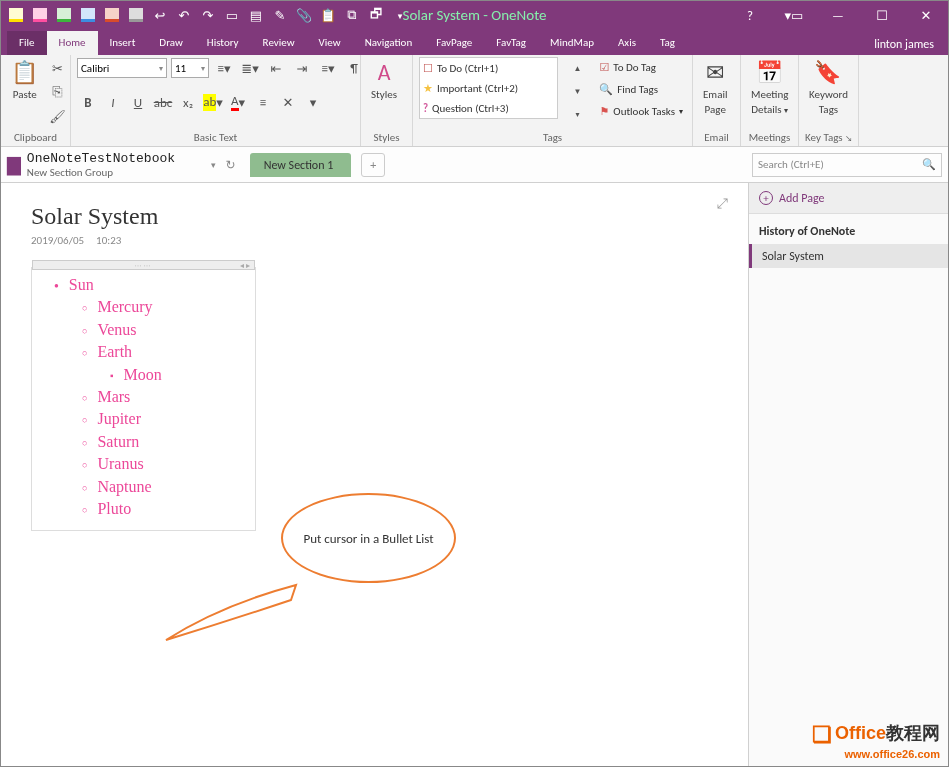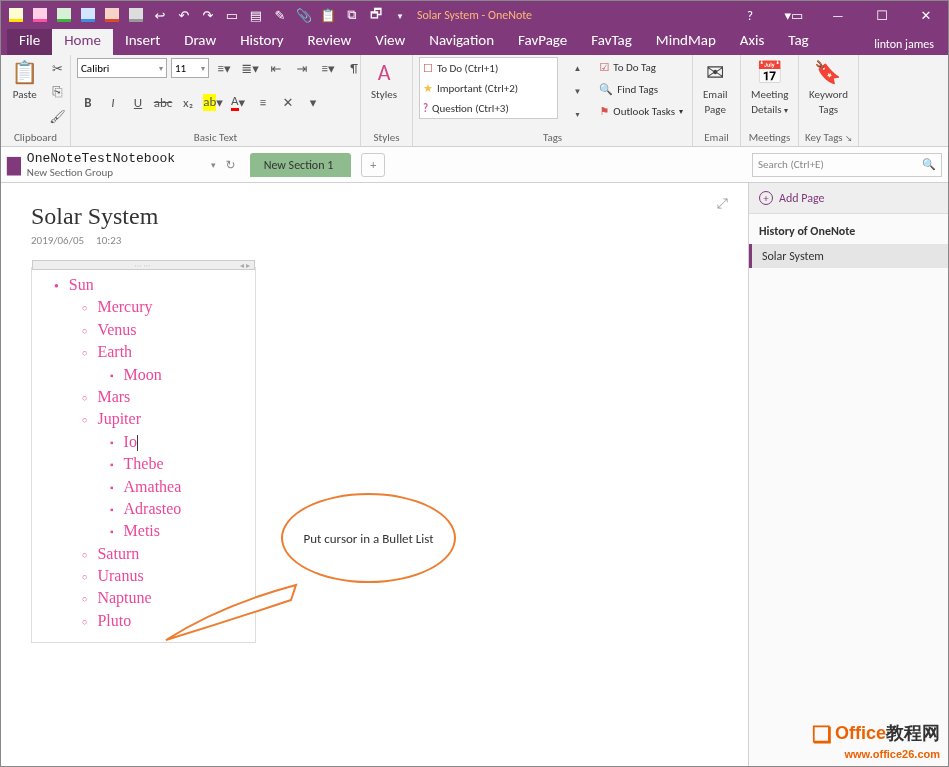--- a/index.html
+++ b/index.html
@@ -3,28 +3,28 @@
 <meta charset="utf-8">
 <style>
 * { box-sizing: border-box; margin: 0; padding: 0; }
 body { font-family: "Segoe UI", Calibri, sans-serif; font-size: 12px; background: #fff; width: 949px; height: 767px; overflow: hidden; border: 1px solid #888; position: relative; }
 
 
 .titlebar { background: #80397B; height: 28px; display: flex; align-items: center; color: #fff; position: relative; }
 .qat { display: flex; gap: 2px; padding: 0 4px; align-items: center; height: 100%; }
 .qat-item { width: 22px; height: 22px; display: flex; align-items: center; justify-content: center; font-size: 13px; color: #fff; cursor: pointer; }
 .hilite { width: 14px; height: 14px; border-bottom: 3px solid; }
-.title-center { position: absolute; left: 50%; transform: translateX(-50%); color: #fdba74; font-size: 12px; }
+.title-center { position: absolute; left: 50%; transform: translateX(-50%); color: #86efac; font-size: 15px; }
 .title-right { position: absolute; right: 0; display: flex; align-items: center; height: 100%; }
 .win-btn { width: 44px; height: 28px; display: flex; align-items: center; justify-content: center; color: #fff; font-size: 13px; cursor: pointer; }
 
 
 .menurow { background: #80397B; height: 26px; display: flex; align-items: flex-end; justify-content: space-between; padding: 0 6px; }
 .menu-left { display: flex; }
-.menu-tab { padding: 5px 12px 6px; color: #fff; font-size: 15px; cursor: pointer; }
+.menu-tab { padding: 5px 12px 6px; color: #fff; font-size: 11px; cursor: pointer; }
 .menu-tab.file { background: #6B2F67; }
 .menu-tab.active { background: #f3f3f3; color: #80397B; }
 
 
 .ribbon { background: #f3f3f3; border-bottom: 1px solid #d0d0d0; height: 92px; display: flex; }
 .rgroup { border-right: 1px solid #d8d8d8; padding: 2px 6px 0 6px; display: flex; flex-direction: column; justify-content: space-between; }
 .rgroup-label { text-align: center; font-size: 11px; color: #666; padding: 1px 0 2px; white-space: nowrap; }
 .rgroup-body { display: flex; align-items: flex-start; gap: 4px; flex: 1; }
 .vbtn { display: flex; flex-direction: column; align-items: center; justify-content: center; gap: 2px; padding: 2px 4px; cursor: pointer; font-size: 11px; color: #444; }
 .vbtn .ico { font-size: 22px; }
@@ -317,27 +317,20 @@
           <ul class="sub1">
             <li>Mercury</li>
             <li>Venus</li>
             <li><span>Earth</span>
               <ul class="sub2">
                   <li>Moon</li>
                 </ul>
             </li>
             <li>Mars</li>
             <li><span>Jupiter</span>
-              <ul class="sub2">
-                <li class="cur">Io</li>
-                <li>Thebe</li>
-                <li>Amathea</li>
-                <li>Adrasteo</li>
-                <li>Metis</li>
-              </ul>
             </li>
             <li>Saturn</li>
             <li>Uranus</li>
             <li>Naptune</li>
             <li>Pluto</li>
           </ul>
         </li>
       </ul>
     </div>
 

